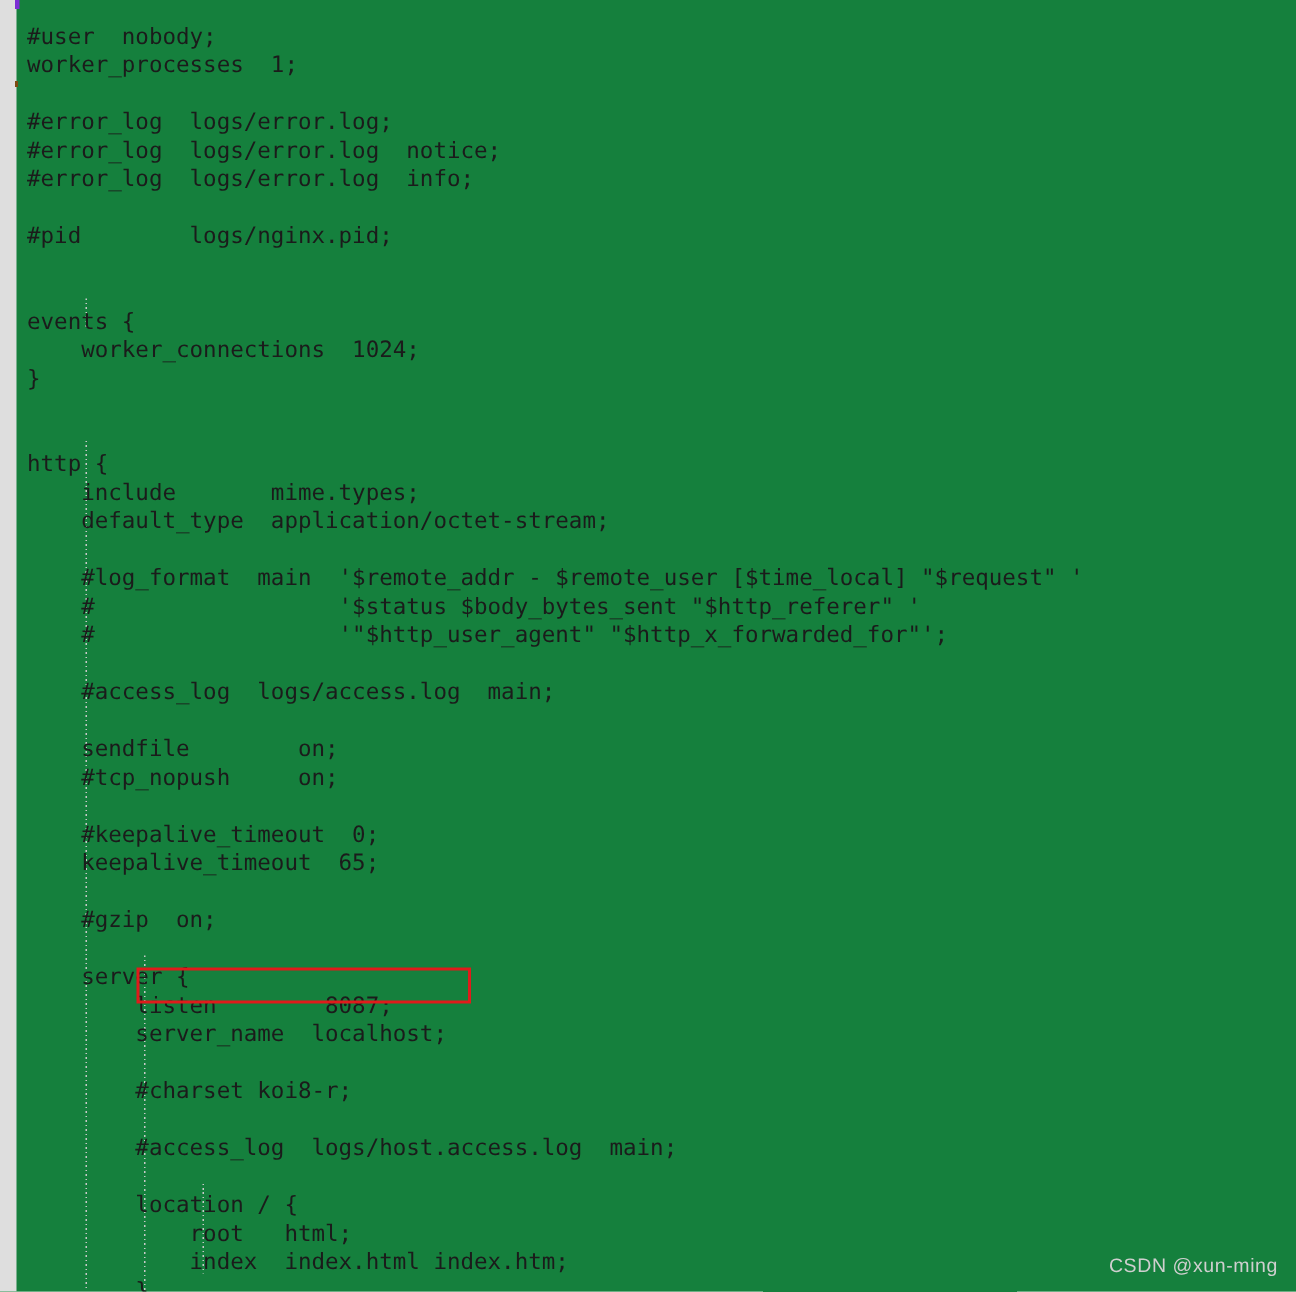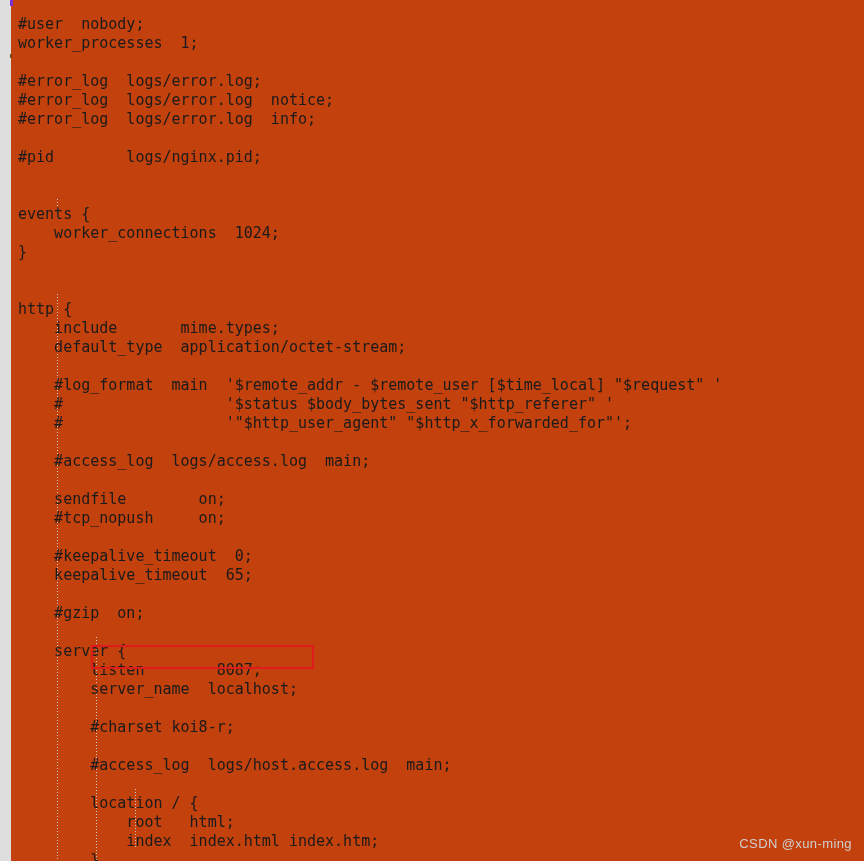--- a/index.html
+++ b/index.html
@@ -108,21 +108,21 @@
     font-family: "Liberation Sans", sans-serif;
     font-size: 13px;
     color: #cfcfcf;
     letter-spacing: 0.4px;
     white-space: nowrap;
   }
 </style>
 </head>
 <body>
 
-<div id="editor" style="background: #c2410c;">
+<div id="editor" style="background: #15803d;">
 
   <div id="gutter" style="background: rgb(222, 222, 222);"></div>
   <div class="gutter-mark" id="mark-bookmark" style="background: rgb(124, 47, 212);"></div>
   <div class="gutter-mark" id="mark-change" style="background: rgb(122, 74, 16);"></div>
 
   <div id="indent-guides">
       <div class="indent-guide" style="left: 57px; top: 199px; height: 19px;"></div>
       <div class="indent-guide" style="left: 57px; top: 294px; height: 566px;"></div>
       <div class="indent-guide" style="left: 96px; top: 637px; height: 223px;"></div>
       <div class="indent-guide" style="left: 135px; top: 789px; height: 60px;"></div>

